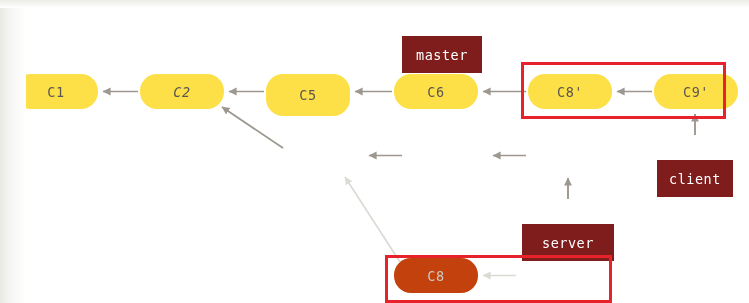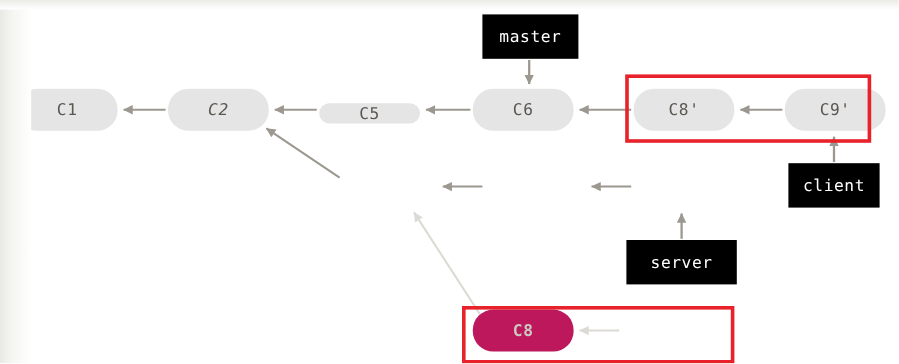--- a/index.html
+++ b/index.html
@@ -41,49 +41,49 @@
     position: absolute;
     left: 0;
     top: 0;
     width: 749px;
     height: 303px;
   }
 
   
   .commit {
     position: absolute;
-    background: #e5e5e5;
+    background: #fde047;
     border-radius: 17px;
     color: #5a5651;
     font-family: "DejaVu Sans Mono", monospace;
     font-size: 13.5px;
     display: flex;
     align-items: center;
     justify-content: center;
     letter-spacing: 0.5px;
     box-sizing: border-box;
   }
   .commit.faded {
-    background: #be185d;
+    background: #c2410c;
     color: #ccc9c2;
-    font-weight: bold;
   }
 
   
   .reflabel {
     position: absolute;
-    background: #000000;
+    background: #7f1d1d;
     color: #ffffff;
     font-family: "DejaVu Sans Mono", monospace;
     font-size: 13.5px;
     display: flex;
     align-items: center;
     justify-content: center;
     letter-spacing: 0.5px;
     box-sizing: border-box;
+    margin-top: 24px;
   }
 
   
   .highlight-box {
     position: absolute;
     border: 3px solid #e8222b;
     background: transparent;
     box-sizing: border-box;
   }
 </style>
@@ -116,21 +116,21 @@
     <line x1="516" y1="275.5" x2="483" y2="275.5" stroke="#dcdad4" stroke-width="1.7" marker-end="url(#ahf)"></line>
     <line x1="400" y1="262" x2="345" y2="177" stroke="#dcdad4" stroke-width="1.7" marker-end="url(#ahf)"></line>
 
     <line x1="441" y1="50" x2="441" y2="70" stroke="#9c9890" stroke-width="1.9" marker-end="url(#ah)"></line>
     <line x1="695" y1="135" x2="695" y2="114" stroke="#9c9890" stroke-width="1.9" marker-end="url(#ah)"></line>
     <line x1="568" y1="199" x2="568" y2="178" stroke="#9c9890" stroke-width="1.9" marker-end="url(#ah)"></line>
   </svg>
 
   <div class="commit" style="left:14px;  top:74px;  width:84px; height:35px;">C1</div>
   <div class="commit" style="left:140px; top:74px;  width:84px; height:35px;font-style:italic;">C2</div>
-  <div class="commit" style="left:266px; top:74px;  width:84px; height:17px;margin-top:12px;">C5</div>
+  <div class="commit" style="left:266px; top:74px;  width:84px; height:42px;">C5</div>
   <div class="commit" style="left:394px; top:74px;  width:84px; height:35px;">C6</div>
   <div class="commit" style="left:528px; top:74px;  width:84px; height:35px;">C8'</div>
   <div class="commit" style="left:654px; top:74px;  width:84px; height:35px;">C9'</div>
 
 
   <div class="commit faded" style="left:394px; top:258px; width:84px; height:35px;">C8</div>
 
   <div class="reflabel" style="left:402px; top:12px;  width:80px; height:37px;">master</div>
   <div class="reflabel" style="left:657px; top:136px; width:76px; height:37px;">client</div>
   <div class="reflabel" style="left:522px; top:200px; width:92px; height:37px;">server</div>

